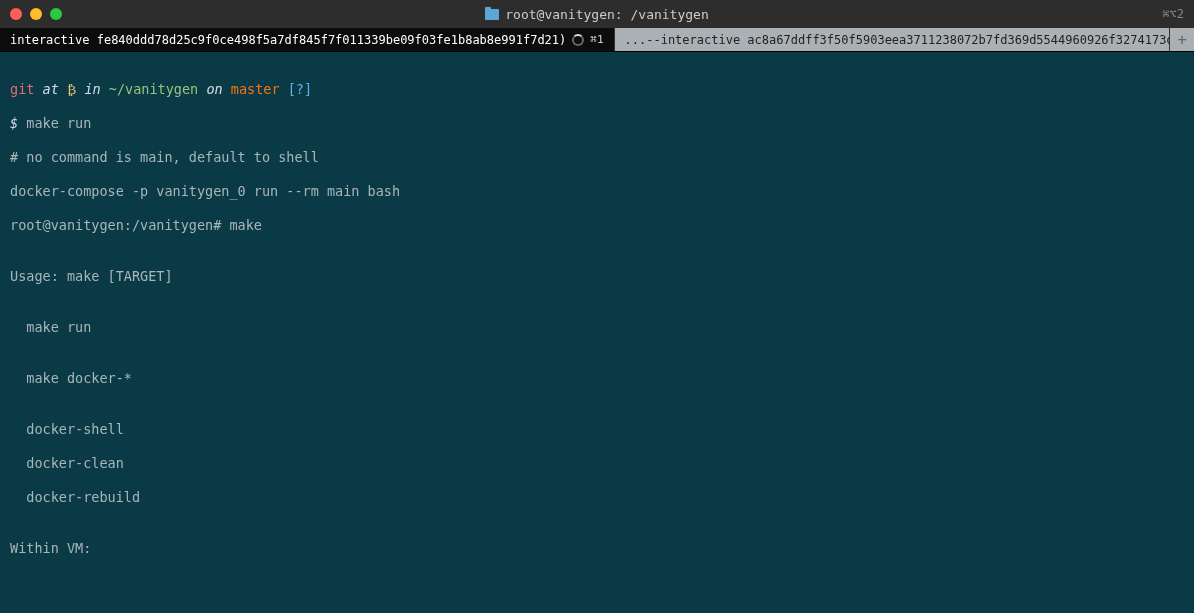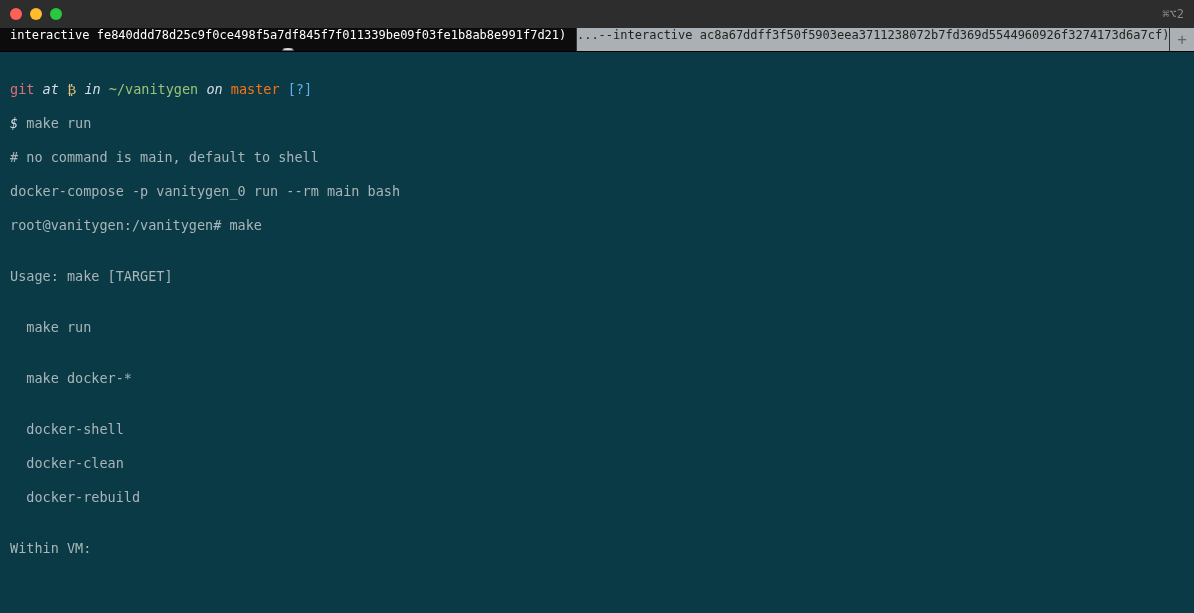--- a/index.html
+++ b/index.html
@@ -76,21 +76,20 @@
     .tab {
       display: flex;
       align-items: center;
       padding: 0 10px;
       font-size: 12px;
       color: #ddd;
       gap: 6px;
       border-right: 1px solid #333;
       white-space: nowrap;
       overflow: hidden;
-      flex-direction: column;
     }
     .tab.active {
       background: #0c0c0c;
       color: #fff;
     }
     .tab.inactive {
       background: #aab0b3;
       color: #222;
       flex: 1;
     }
@@ -131,20 +130,24 @@
   </style>
 </head>
 <body>
 
 <div class="titlebar">
   <div class="traffic-lights">
     <div class="traffic-light tl-close"></div>
     <div class="traffic-light tl-min"></div>
     <div class="traffic-light tl-max"></div>
   </div>
+  <div class="title-center">
+    <span class="folder-icon"></span>
+    <span>root@vanitygen: /vanitygen</span>
+  </div>
   <div class="title-right">⌘⌥2</div>
 </div>
 
 <div class="tabbar">
   <div class="tab active">
     <span>interactive fe840ddd78d25c9f0ce498f5a7df845f7f011339be09f03fe1b8ab8e991f7d21)</span>
     <span class="spinner"></span>
     <span class="shortcut">⌘1</span>
   </div>
   <div class="tab inactive">

